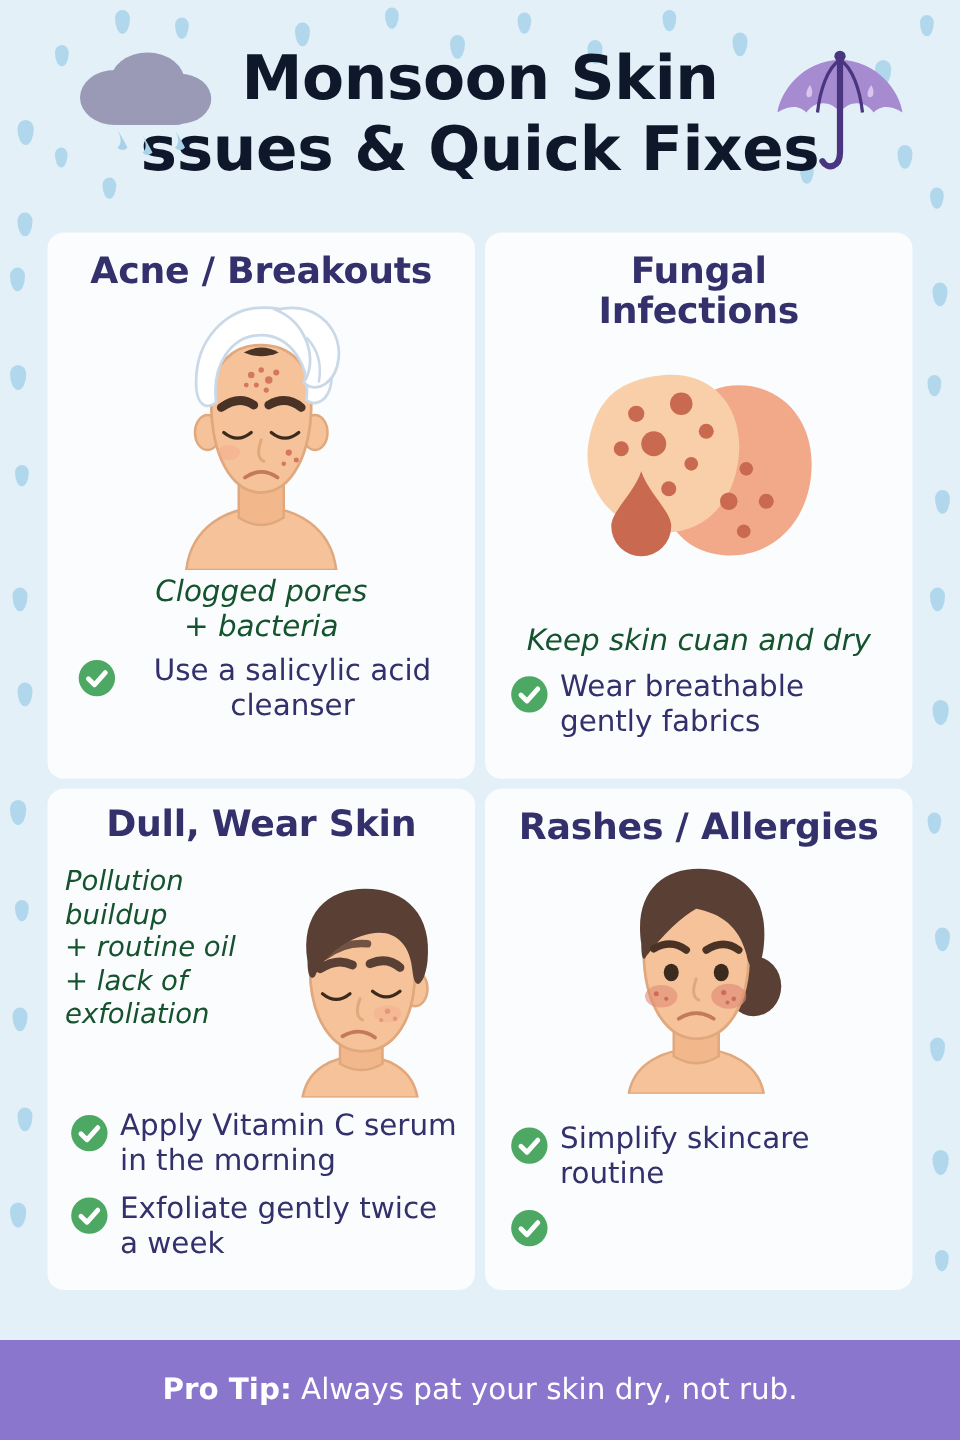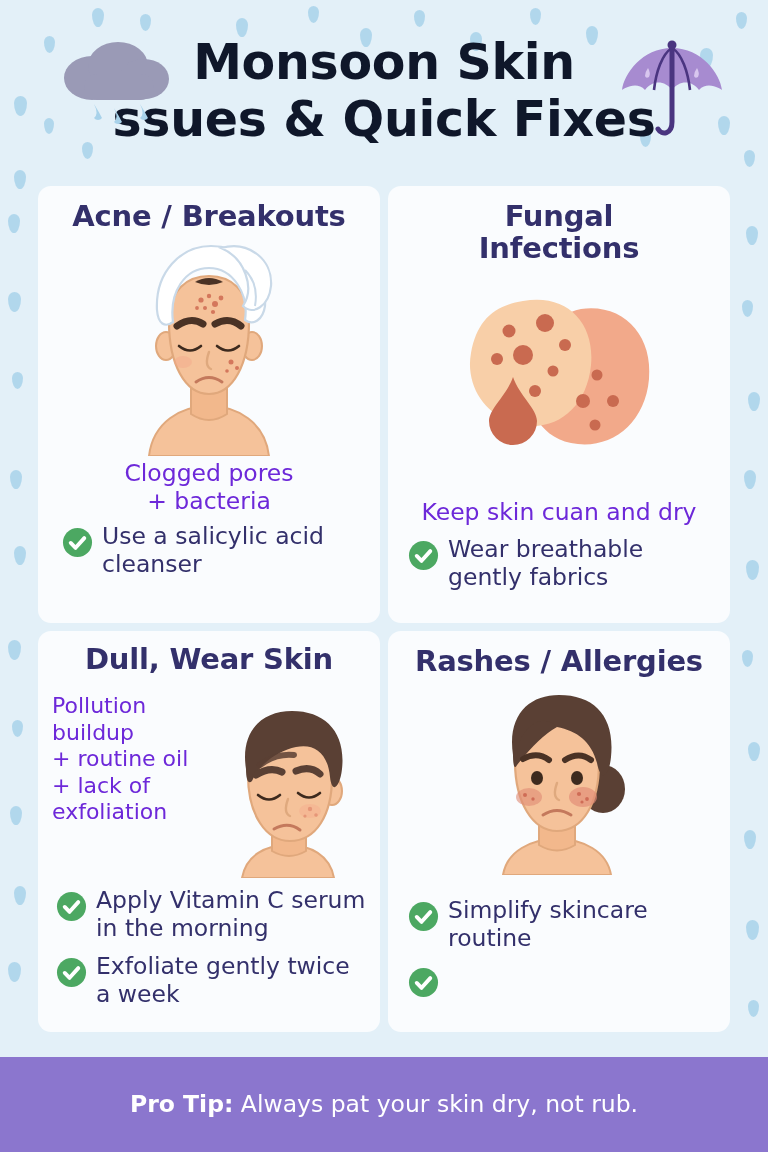--- a/index.html
+++ b/index.html
@@ -101,26 +101,27 @@
   .art {
     position: relative;
     z-index: 2;
     display: flex;
     align-items: center;
     justify-content: center;
   }
   .art svg { display: block; }
 
   .cause {
-    color: #6d28d9;
+    color: #14532d;
     font-size: 23.5px;
     line-height: 1.17;
     text-align: center;
     position: relative;
     z-index: 3;
+    font-style: italic;
   }
   .cause.left {
     text-align: left;
     font-size: 22px;
     line-height: 1.2;
   }
 
   .tips {
     position: relative;
     z-index: 3;
@@ -141,21 +142,21 @@
   }
   .tip-text {
     color: #33306b;
     font-size: 23.5px;
     line-height: 1.17;
   }
 
   
   .card-acne .art { margin-top: 2px; }
   .card-acne .cause { margin-top: 4px; }
-  .card-acne .tips { margin-top: 8px; padding-left: 10px; }
+  .card-acne .tips { margin-top: 8px; padding-left: 10px; text-align: center; }
 
   .card-fungal .art { margin-top: 26px; }
   .card-fungal .cause { margin-top: 44px; }
   .card-fungal .tips { margin-top: 10px; padding-left: 6px; }
 
   .card-dull { padding-top: 12px; }
   .card-dull .mid {
     position: relative;
     display: flex;
     align-items: flex-start;
@@ -169,21 +170,21 @@
   }
   .card-dull .tips { margin-top: auto; margin-bottom: 14px; padding-left: 4px; }
 
   .card-rashes .art { margin-top: 8px; }
   .card-rashes .tips { margin-top: auto; margin-bottom: 24px; padding-left: 6px; }
 
   
   .footer {
     position: absolute;
     left: 0; right: 0; bottom: 0;
-    height: 95px;
+    height: 80px;
     background: #8b76ce;
     z-index: 5;
     display: flex;
     flex-direction: column;
     align-items: center;
     justify-content: center;
     text-align: center;
     color: #ffffff;
   }
   .footer-line {

